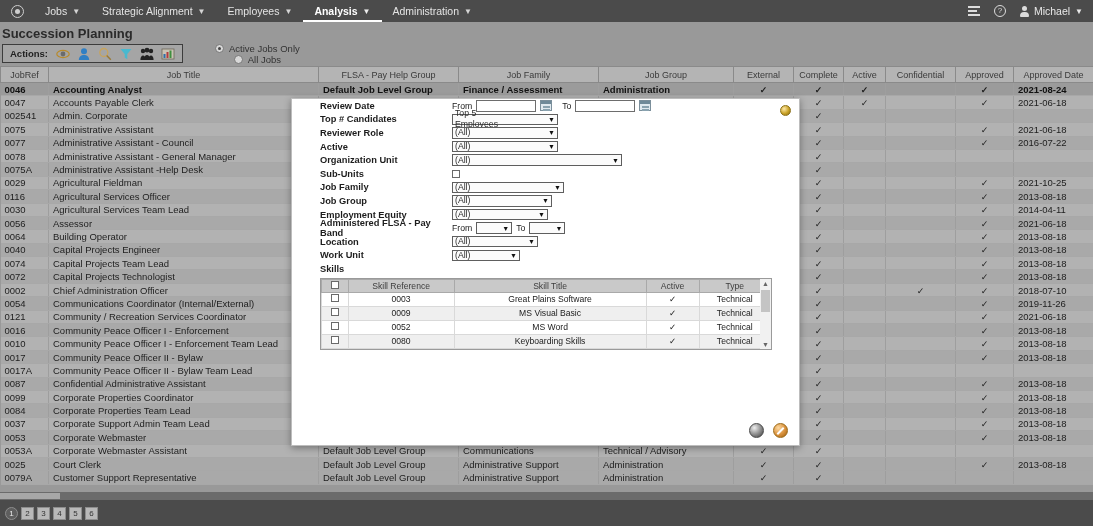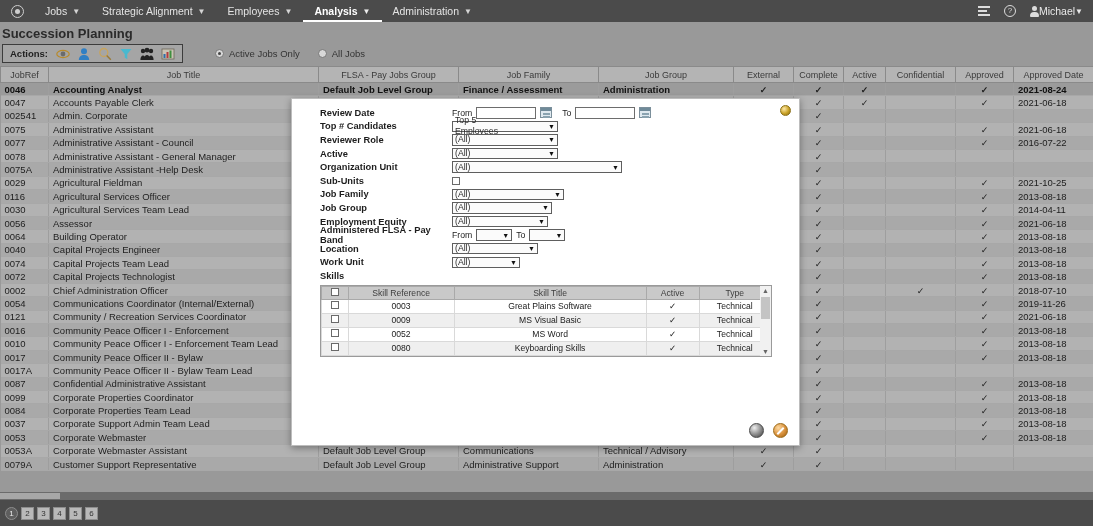--- a/index.html
+++ b/index.html
@@ -40,21 +40,21 @@
   .ic { display: inline-flex; align-items: center; justify-content: center; cursor: pointer; }
   .ic-lines { width: 12px; height: 10px; display: flex; flex-direction: column; justify-content: space-between; }
   .ic-lines i { display: block; height: 1.6px; background: #dcdcdc; }
   .ic-lines i:nth-child(1) { width: 12px; }
   .ic-lines i:nth-child(2) { width: 9px; }
   .ic-lines i:nth-child(3) { width: 12px; }
   .ic-help {
     width: 12px; height: 12px; border-radius: 50%; border: 1.4px solid #dcdcdc;
     font-size: 8px; line-height: 9px; text-align: center; color: #dcdcdc;
   }
-  .user-chip { display: flex; align-items: center; cursor: pointer; }
+  .user-chip { display: flex; align-items: center; gap: 5px; cursor: pointer; }
   .ic-person { width: 9px; height: 11px; position: relative; }
   .ic-person:before {
     content: ""; position: absolute; left: 2px; top: 0; width: 5px; height: 5px;
     border-radius: 50%; background: #dcdcdc;
   }
   .ic-person:after {
     content: ""; position: absolute; left: 0; top: 6px; width: 9px; height: 5px;
     border-radius: 4px 4px 1px 1px; background: #dcdcdc;
   }
 
@@ -62,21 +62,21 @@
   .pagehead { padding: 3px 0 0 2px; }
   .page-title { font-size: 13px; font-weight: bold; color: #2a2a2a; margin: 1px 0 3px 0; }
   .toolrow { display: flex; align-items: center; height: 19px; }
   .actionbox {
     border: 1.5px solid #3c3c3c; background: #a5a5a5;
     height: 19px; display: flex; align-items: center; gap: 7px; padding: 0 7px;
   }
   .actionbox .lbl { font-size: 9.5px; font-weight: bold; color: #222; margin-right: 1px; }
   .act { width: 14px; height: 14px; cursor: pointer; position: relative; }
 
-  .radios { display: flex; align-items: center; gap: 18px; margin-left: 32px; font-size: 9.5px; color: #333; }
+  .radios { display: flex; align-items: center; margin-left: 32px; font-size: 9.5px; color: #333; flex-direction: column; }
   .radio { display: flex; align-items: center; gap: 5px; cursor: pointer; }
   .rdot { width: 9px; height: 9px; border-radius: 50%; border: 1px solid #777; background: #d8d8d8; position: relative; }
   .rdot.on:after {
     content: ""; position: absolute; left: 2px; top: 2px; width: 3px; height: 3px;
     border-radius: 50%; background: #444;
   }
 
   
   .grid-wrap { position: absolute; left: 0; top: 66px; width: 1093px; height: 434px; overflow: hidden; }
   table.grid { border-collapse: collapse; width: 1093px; font-size: 9.5px; color: #1d1d1d; table-layout: fixed; }
@@ -103,21 +103,21 @@
   }
   .modal-title {
     font-size: 10px; font-weight: bold; color: #2f2f4f;
     padding: 8px 0 0 12px;
   }
   .modal-close {
     position: absolute; right: 8px; top: 6px; width: 11px; height: 11px; border-radius: 50%;
     background: radial-gradient(circle at 35% 32%, #ffe9a8 0%, #c9a227 55%, #8a6a10 100%);
     border: 1px solid #8c7118; cursor: pointer;
   }
-  .form { margin: 7px 0 0 0; font-size: 9.5px; color: #1b1b1b; }
+  .form { margin: 0 0 0 0; font-size: 9.5px; color: #1b1b1b; }
   .frow { display: flex; align-items: center; height: 13.6px; }
   .flabel { width: 160px; padding-left: 28px; font-weight: bold; color: #1d1d1d; font-size: 9.3px; }
   .fctl { display: flex; align-items: center; gap: 4px; }
   .sel {
     height: 11.5px; border: 1px solid #5e5e5e; background: #fbfbfb;
     font-size: 8.7px; color: #2a2a2a; display: flex; align-items: center;
     padding: 0 2px; position: relative; cursor: pointer;
   }
   .sel .txt { flex: 1; line-height: 11px; }
   .sel .arw { font-size: 7px; margin-left: 4px; color: #111; font-weight: bold; }
@@ -304,21 +304,21 @@
           <col style="width:50px">
           <col style="width:42px">
           <col style="width:70px">
           <col style="width:58px">
           <col style="width:80px">
       </colgroup>
       <thead>
           <tr id="grid-head">
             <th>JobRef</th>
             <th>Job Title</th>
-            <th>FLSA - Pay Jobs Group</th>
+            <th>FLSA - Pay Help Group</th>
             <th>Job Family</th>
             <th>Job Group</th>
             <th>External</th>
             <th>Complete</th>
             <th>Active</th>
             <th>Confidential</th>
             <th>Approved</th>
             <th>Approved Date</th>
           </tr>
         </thead>
@@ -679,20 +679,33 @@
             <td>Corporate Webmaster Assistant</td>
             <td>Default Job Level Group</td>
             <td>Communications</td>
             <td>Technical / Advisory</td>
             <td class="c-center"><span class="chk">✓</span></td>
             <td class="c-center"><span class="chk">✓</span></td>
             <td class="c-center"></td>
             <td class="c-center"></td>
             <td class="c-center"></td>
             <td></td>
+          </tr>
+          <tr class="r-odd">
+            <td>0025</td>
+            <td>Court Clerk</td>
+            <td>Default Job Level Group</td>
+            <td>Administrative Support</td>
+            <td>Administration</td>
+            <td class="c-center"><span class="chk">✓</span></td>
+            <td class="c-center"><span class="chk">✓</span></td>
+            <td class="c-center"></td>
+            <td class="c-center"></td>
+            <td class="c-center"><span class="chk">✓</span></td>
+            <td>2013-08-18</td>
           </tr>
           <tr class="r-odd">
             <td>0079A</td>
             <td>Customer Support Representative</td>
             <td>Default Job Level Group</td>
             <td>Administrative Support</td>
             <td>Administration</td>
             <td class="c-center"><span class="chk">✓</span></td>
             <td class="c-center"><span class="chk">✓</span></td>
             <td class="c-center"></td>

